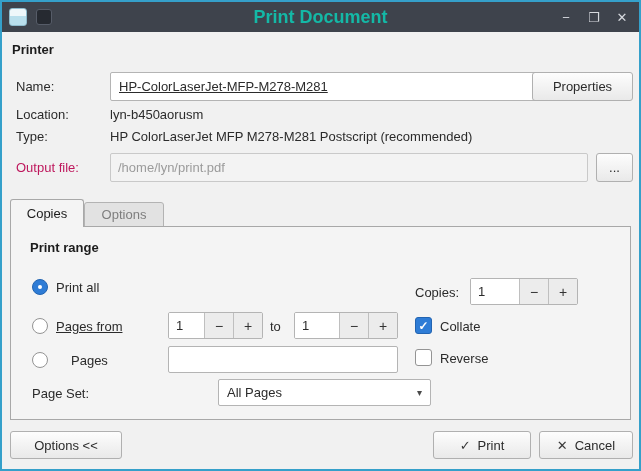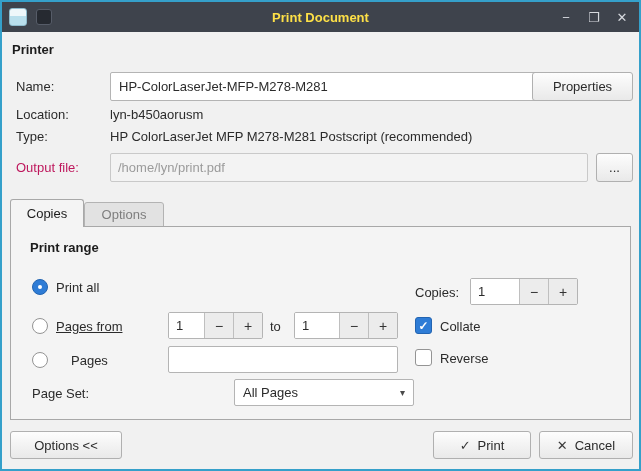--- a/index.html
+++ b/index.html
@@ -4,21 +4,21 @@
 <style>
   html,body{margin:0;padding:0;}
   body{width:641px;height:471px;position:relative;font-family:"Liberation Sans",sans-serif;font-size:13px;color:#2b2b2b;background:#fff;}
   .window{position:absolute;top:0;left:0;width:641px;height:471px;box-sizing:border-box;border:2px solid #35a0ca;background:#f1f1f1;overflow:hidden;}
 
   
   .titlebar{position:absolute;top:0;left:0;right:0;height:30px;background:#3e434c;display:flex;align-items:center;padding:0 7px;box-sizing:border-box;}
   .tb-icon{flex:0 0 auto;margin-right:9px;border-radius:3px;box-sizing:border-box;}
   .tb-icon.app{width:18px;height:18px;background:linear-gradient(#eef7fa 45%,#b9dfec 45%);border:1px solid #8fbccd;}
   .tb-icon.second{width:16px;height:16px;background:#262a31;border:1px solid #565c68;}
-  .title{position:absolute;left:110px;right:110px;text-align:center;color:#fde047;font-weight:bold;font-size:13px;}
+  .title{position:absolute;left:110px;right:110px;text-align:center;color:#14b8a6;font-weight:bold;font-size:18px;}
   .tb-btns{margin-left:auto;display:flex;gap:8px;}
   .tb-btn{width:20px;height:20px;display:flex;align-items:center;justify-content:center;color:#d6d9de;font-size:13px;cursor:default;}
 
   
   .text{position:absolute;display:flex;align-items:center;white-space:nowrap;}
   .h{font-weight:bold;color:#1c1c1c;}
   .muted{color:#be185d;}
   .btn{position:absolute;background:linear-gradient(#fdfdfd,#e9e9e9);border:1px solid #b0b0b0;border-radius:3px;display:flex;align-items:center;justify-content:center;gap:7px;box-sizing:border-box;color:#2b2b2b;cursor:default;}
   .btn .glyph{font-size:13px;color:#3a3a3a;}
   .combo{position:absolute;background:#ffffff;border:1px solid #b4b4b4;border-radius:2px;display:flex;align-items:center;padding:0 8px;box-sizing:border-box;}
@@ -36,21 +36,21 @@
 
   
   .tab{position:absolute;display:flex;align-items:center;justify-content:center;box-sizing:border-box;cursor:default;}
   #tab-copies{left:8px;top:197px;width:74px;height:28px;background:#f4f4f4;border:1px solid #a8a8a8;border-bottom:none;border-radius:3px 3px 0 0;z-index:3;color:#1c1c1c;}
   #tab-options{left:82px;top:200px;width:80px;height:25px;background:#e2e2e2;border:1px solid #b3b3b3;border-radius:3px 3px 0 0;z-index:1;color:#7e7e7e;}
   #panel{position:absolute;left:8px;top:224px;width:621px;height:194px;background:#f4f4f4;border:1px solid #a8a8a8;box-sizing:border-box;z-index:2;}
 
   
   #lbl-printer{left:10px;top:38px;height:18px;}
   #lbl-name{left:14px;top:70px;height:29px;}
-  #combo-printer{left:108px;top:70px;width:482px;height:29px;}
+  #combo-printer{left:108px;top:70px;width:482px;height:29px;text-decoration:underline;}
   #btn-properties{left:530px;top:70px;width:101px;height:29px;}
   #lbl-location{left:14px;top:103px;height:18px;}
   #val-location{left:108px;top:103px;height:18px;}
   #lbl-type{left:14px;top:125px;height:18px;}
   #val-type{left:108px;top:125px;height:18px;}
   #lbl-output{left:14px;top:151px;height:29px;}
   #input-output{left:108px;top:151px;width:478px;height:29px;}
   #btn-browse{left:594px;top:151px;width:37px;height:29px;}
 
   
@@ -59,21 +59,21 @@
   #lbl-all{left:54px;top:276px;height:18px;z-index:4;}
   #radio-from{left:30px;top:316px;z-index:4;}
   #lbl-from{left:54px;top:315px;height:18px;z-index:4;text-decoration:underline;}
   #spin-from{left:166px;top:310px;width:95px;height:27px;z-index:4;}
   #lbl-to{left:268px;top:315px;height:18px;z-index:4;}
   #spin-to{left:292px;top:310px;width:104px;height:27px;z-index:4;}
   #radio-pages{left:30px;top:350px;z-index:4;}
   #lbl-pages{left:54px;top:349px;height:18px;z-index:4;margin-left:15px;}
   #input-pages{left:166px;top:344px;width:230px;height:27px;z-index:4;}
   #lbl-pageset{left:30px;top:382px;height:18px;z-index:4;}
-  #combo-pageset{left:216px;top:377px;width:180px;height:27px;z-index:4;margin-left:16px;}
+  #combo-pageset{left:216px;top:377px;width:213px;height:27px;z-index:4;}
 
   
   #h-output{left:402px;top:236px;height:18px;z-index:4;}
   #lbl-copies{left:413px;top:281px;height:18px;z-index:4;}
   #spin-copies{left:468px;top:276px;width:108px;height:27px;z-index:4;}
   #chk-collate{left:413px;top:315px;z-index:4;}
   #lbl-collate{left:438px;top:315px;height:18px;z-index:4;}
   #chk-reverse{left:413px;top:347px;z-index:4;}
   #lbl-reverse{left:438px;top:347px;height:18px;z-index:4;}
 

